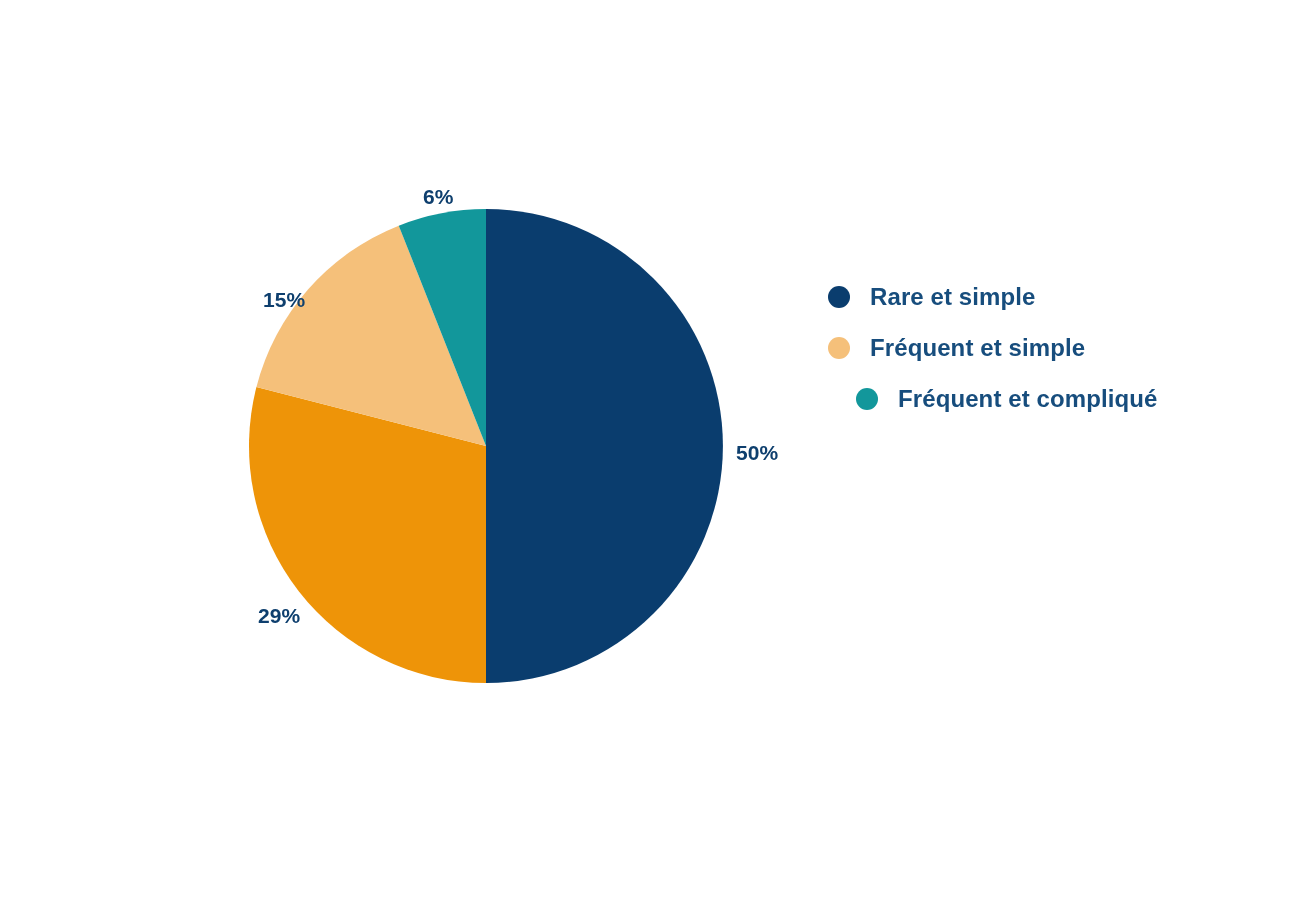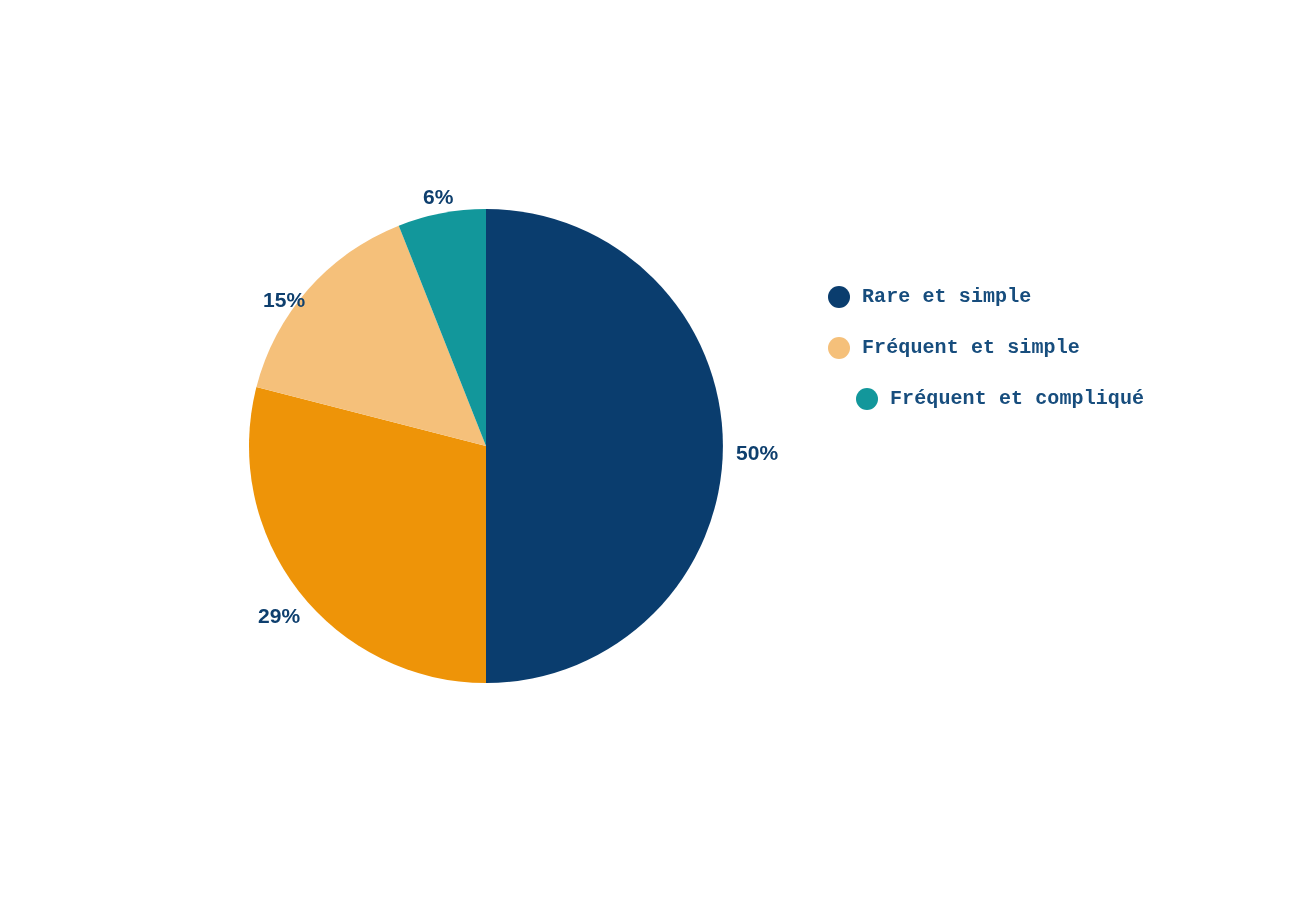--- a/index.html
+++ b/index.html
@@ -67,28 +67,27 @@
     margin-bottom: 29px;
   }
   .legend-row:last-child { margin-bottom: 0; padding-left: 28px; }
   .legend-swatch {
     width: 22px;
     height: 22px;
     border-radius: 50%;
     flex: 0 0 22px;
   }
   .legend-text {
-    margin-left: 12px;
-    font-size: 20px;
+    margin-left: 20px;
+    font-size: 24px;
     font-weight: bold;
     color: #174D7D;
     letter-spacing: 0.1px;
     white-space: nowrap;
     line-height: 22px;
-    font-family: Liberation Mono, monospace;
   }
 </style>
 </head>
 <body>
 
 <div id="figure">
 
   <div id="pie-area">
     <svg id="pie-svg" viewBox="0 0 474 474">
       <g id="pie-slices">

